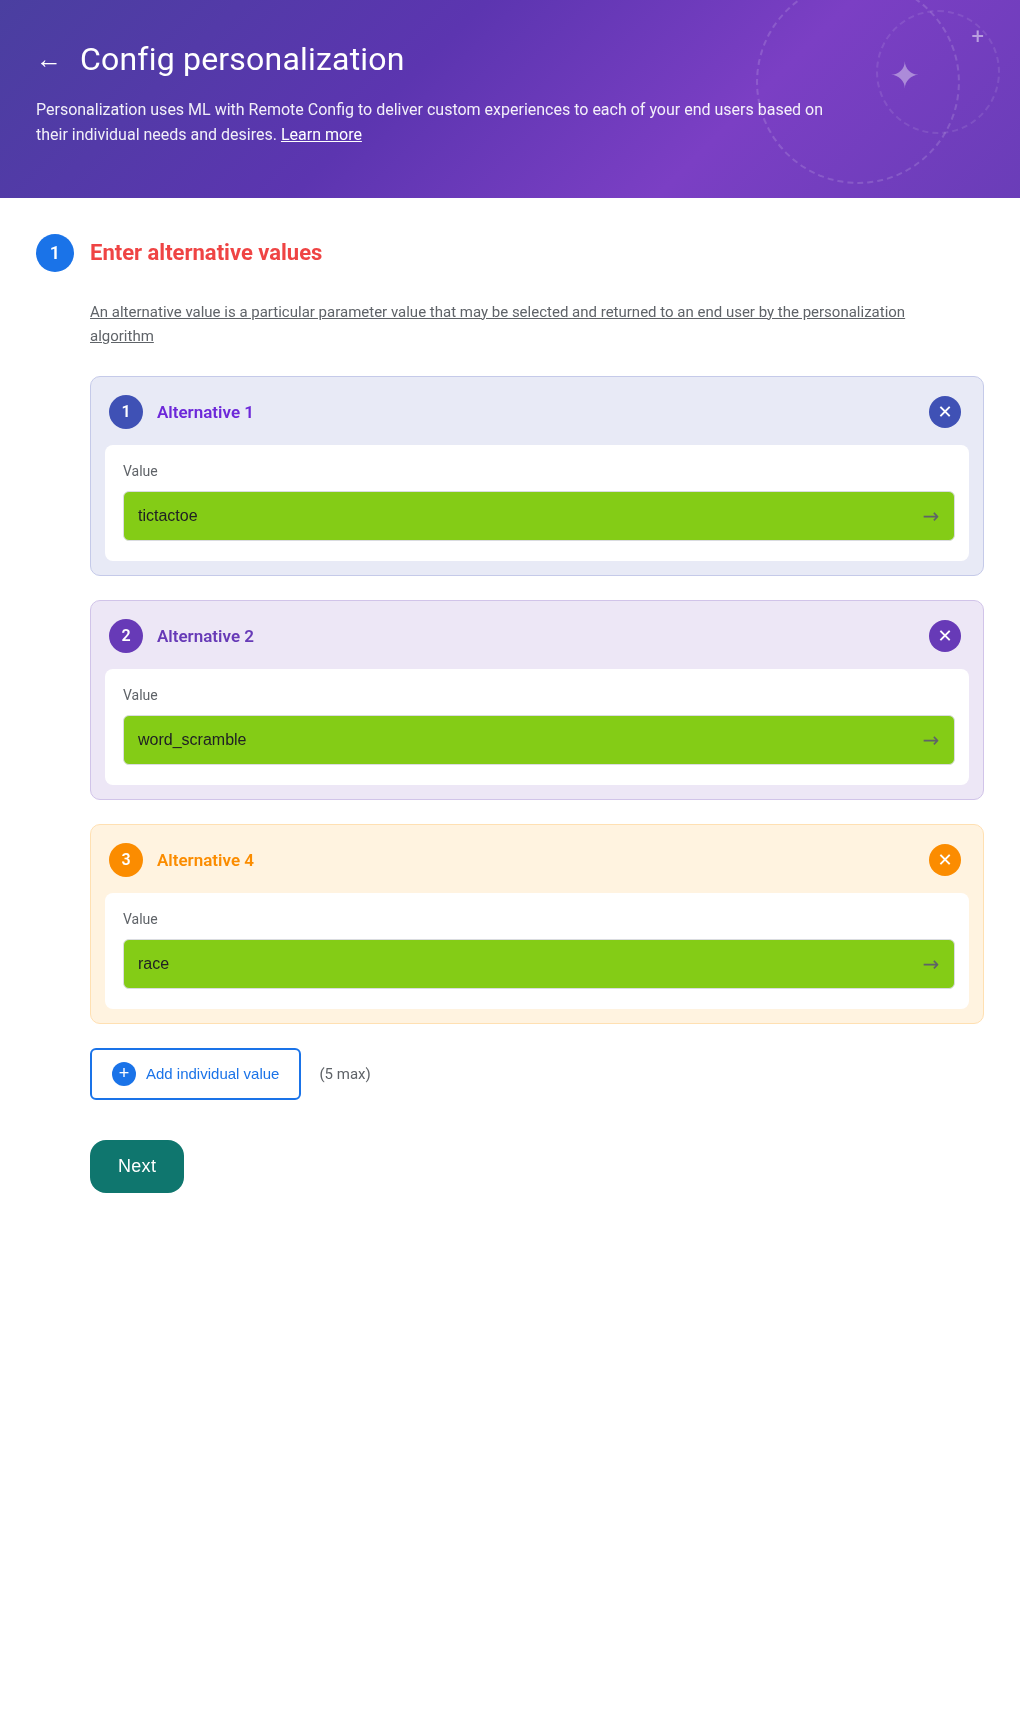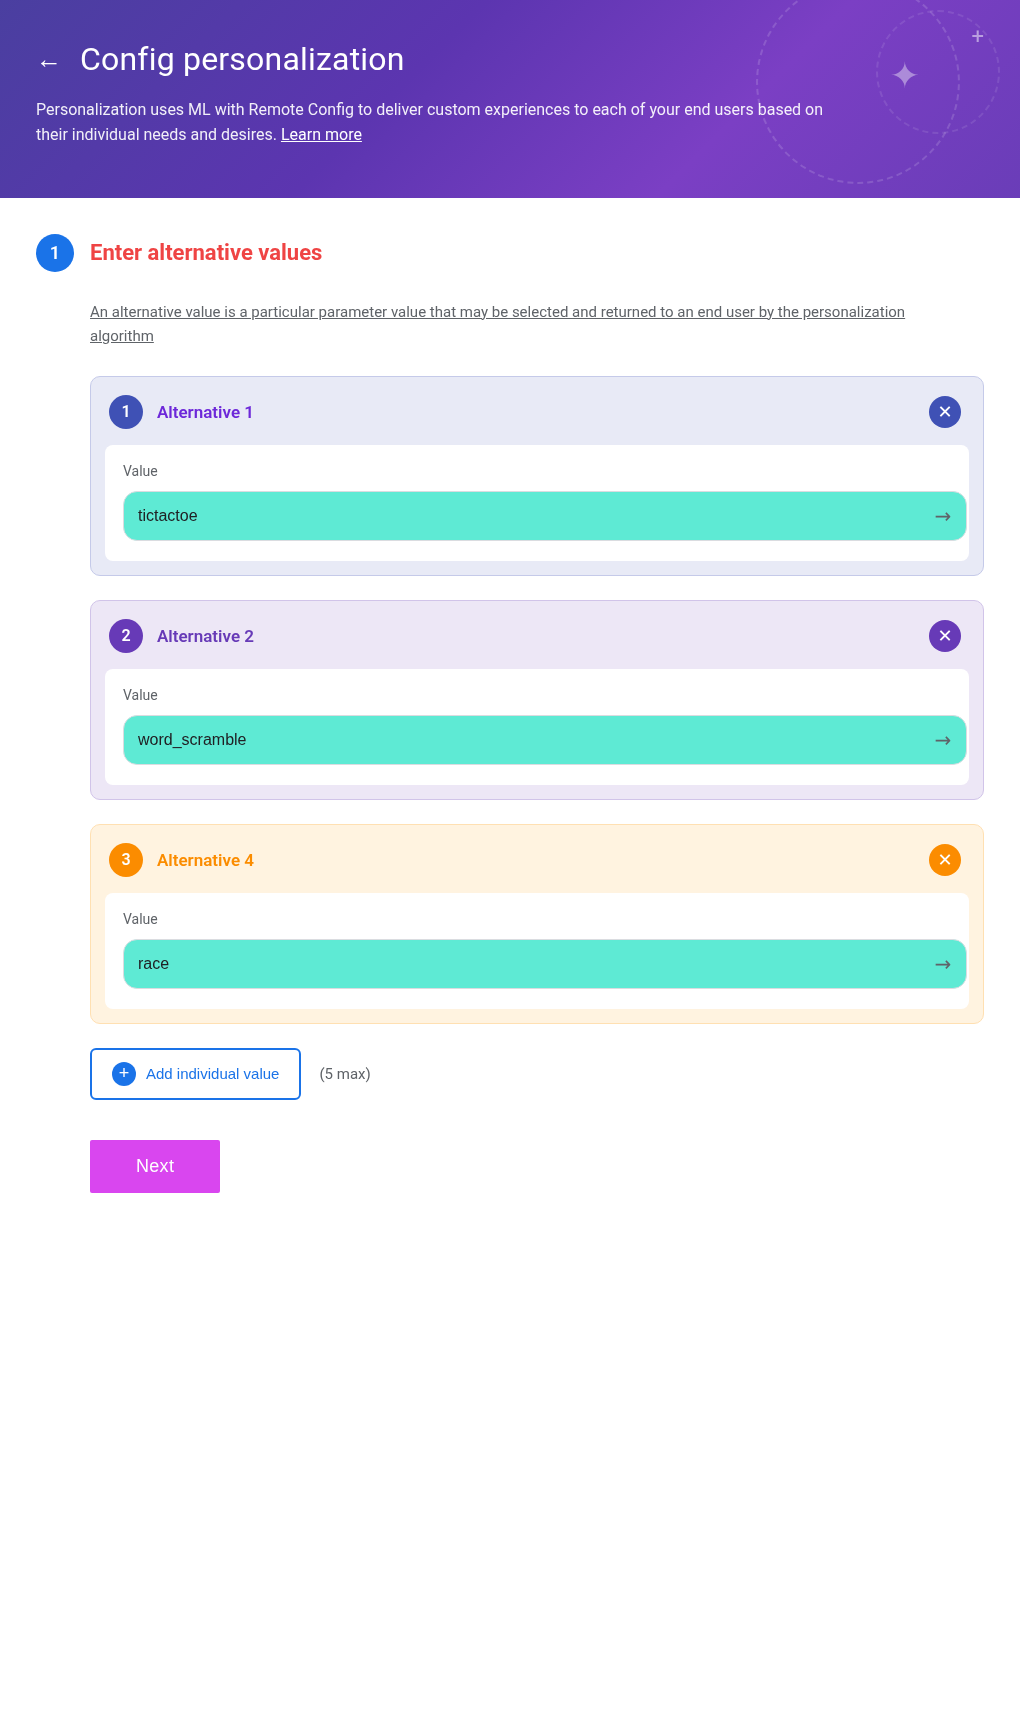--- a/index.html
+++ b/index.html
@@ -193,34 +193,34 @@
       background: transparent;
     }
     .close-blue { background: #3f51b5; }
     .close-purple { background: #673ab7; }
     .close-orange { background: #fb8c00; }
 
     .alt-card-body {
       background: white;
       margin: 0 14px 14px 14px;
       border-radius: 8px;
-      padding: 18px 2px 20px 18px;
+      padding: 18px 14px 20px 18px;
     }
     .value-label {
       color: #5f6368;
       font-size: 14px;
       margin-bottom: 12px;
     }
     .value-input-container {
       border: 1.5px solid #dadce0;
-      border-radius: 14px;
+      border-radius: 6px;
       display: flex;
       align-items: center;
       padding: 12px 14px;
-      background: #5eead4;
+      background: #84cc16;
     }
     .value-input {
       flex: 1;
       border: none;
       outline: none;
       font-size: 16px;
       color: #202124;
       background: transparent;
     }
     .expand-icon {
@@ -265,25 +265,25 @@
       flex-shrink: 0;
     }
     .max-label {
       margin-left: 18px;
       color: #5f6368;
       font-size: 15px;
     }
 
     
     .next-btn {
-      background: #d946ef;
+      background: #0f766e;
       color: white;
       border: none;
-      border-radius: 2px;
-      padding: 16px 46px;
+      border-radius: 16px;
+      padding: 16px 28px;
       font-size: 18px;
       font-weight: 500;
       cursor: pointer;
       letter-spacing: 0.3px;
     }
   </style>
 </head>
 <body>
 
 <div class="header">

